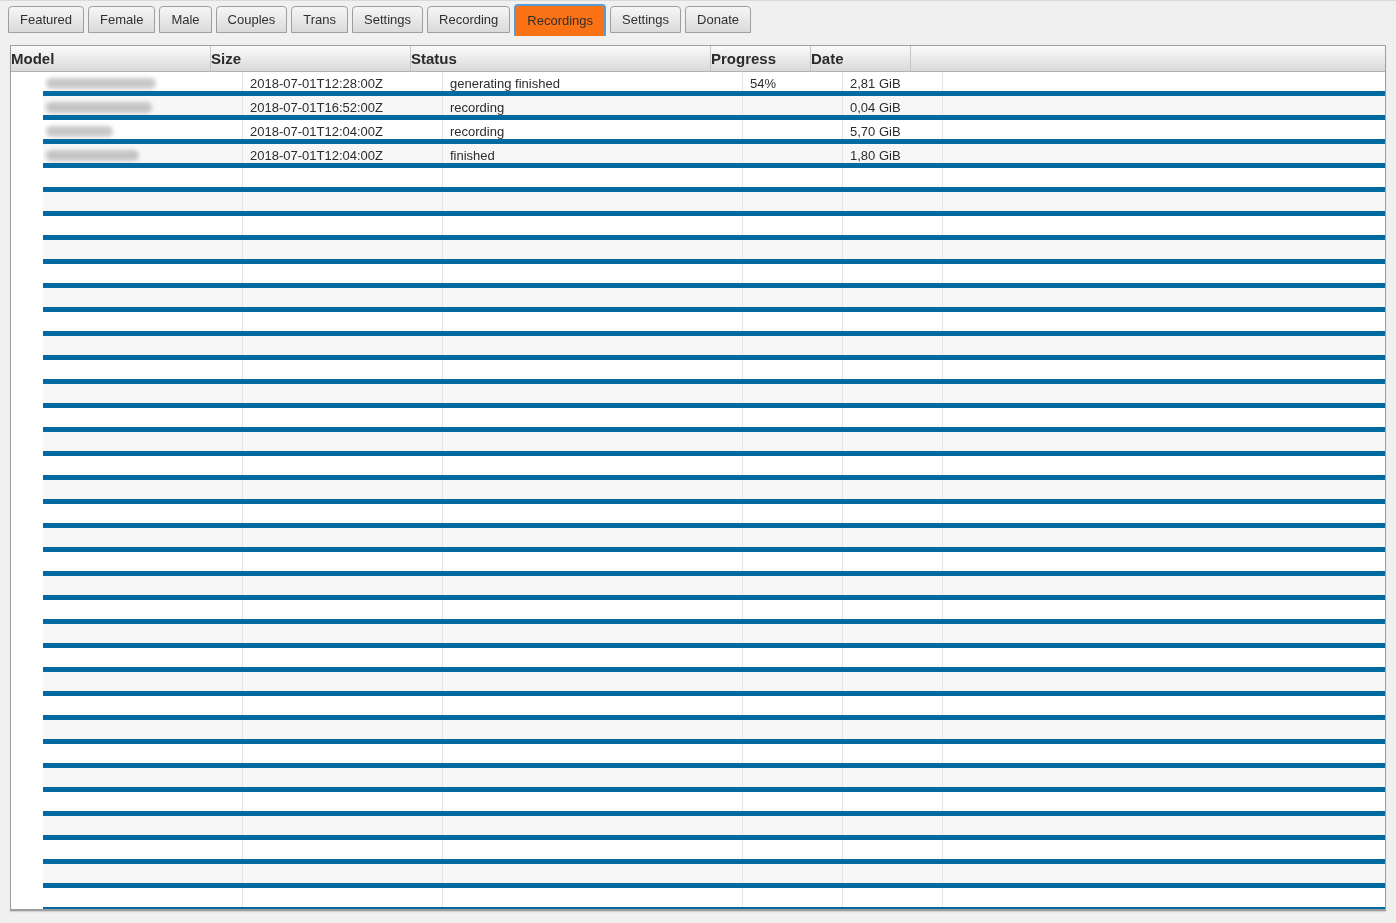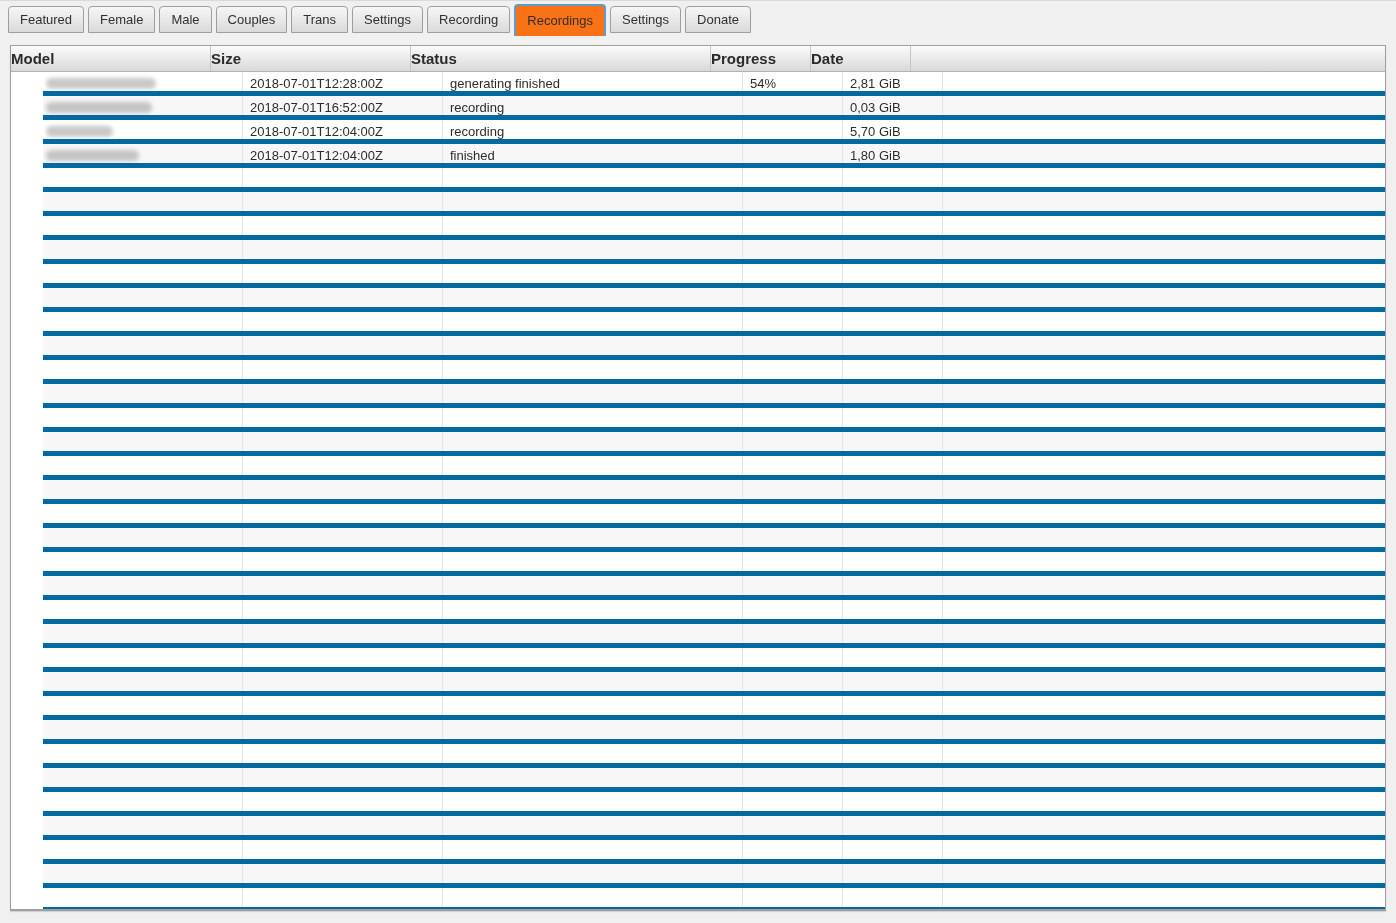--- a/index.html
+++ b/index.html
@@ -143,21 +143,21 @@
     <div class="cell c-size">2,81 GiB</div>
     <div class="cell c-fill"></div>
   </div>
       <div class="trow">
     <div class="cell c-model">
       <div class="redacted" style="width: 106px;"></div>
     </div>
     <div class="cell c-date">2018-07-01T16:52:00Z</div>
     <div class="cell c-status">recording</div>
     <div class="cell c-progress"></div>
-    <div class="cell c-size">0,03 GiB</div>
+    <div class="cell c-size">0,04 GiB</div>
     <div class="cell c-fill"></div>
   </div>
       <div class="trow">
     <div class="cell c-model">
       <div class="redacted" style="width: 67px;"></div>
     </div>
     <div class="cell c-date">2018-07-01T12:04:00Z</div>
     <div class="cell c-status">recording</div>
     <div class="cell c-progress"></div>
     <div class="cell c-size">5,70 GiB</div>

